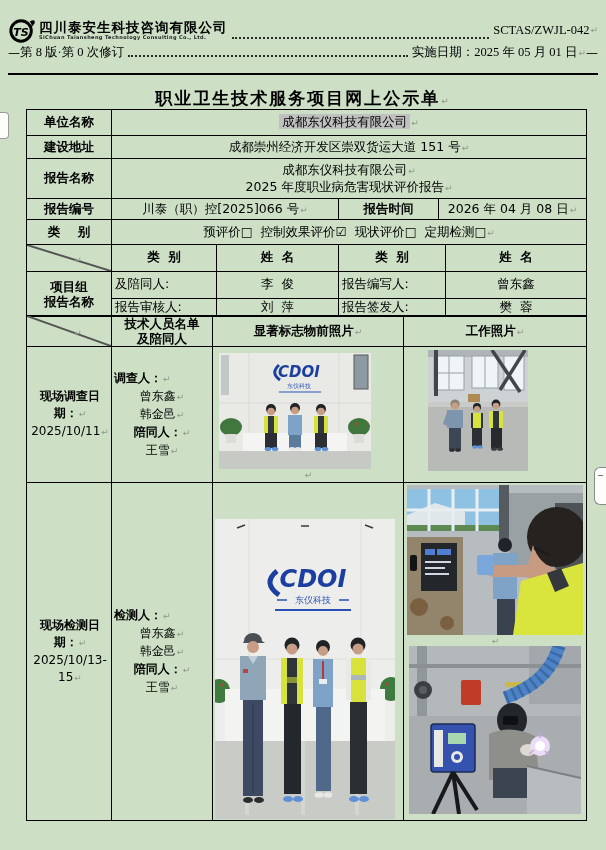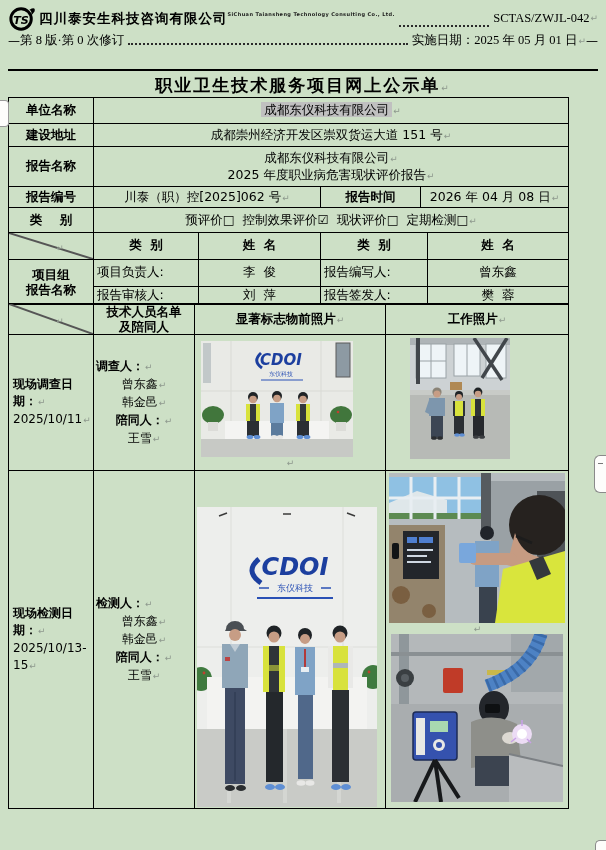--- a/index.html
+++ b/index.html
@@ -5,37 +5,37 @@
   * { margin:0; padding:0; box-sizing:border-box; }
   html,body { width:606px; height:850px; }
   body {
     background:#cde0c6;
     font-family:"DejaVu Sans","Liberation Sans",sans-serif;
     color:#000; overflow:hidden; position:relative;
   }
   .page { position:relative; width:606px; height:850px; }
 
   
-  .hdr { margin:0 8px; padding-top:5px; border-bottom:2px solid #000; padding-bottom:20px; }
+  .hdr { margin:12px 8px; padding-top:5px; border-bottom:2px solid #000; padding-bottom:12px; }
   .hrow1 { display:flex; align-items:center; }
   .logo { width:28px; height:26px; flex:0 0 auto; margin-right:3px; }
-  .brand { display:flex; flex-direction:row; justify-content:flex-end; }
+  .brand { display:flex; flex-direction:column; justify-content:flex-end; }
   .brand-cn { font-size:13.5px; font-weight:bold; letter-spacing:1px; line-height:14px; }
   .brand-en { font-size:5px; font-weight:bold; color:#1a1a1a; letter-spacing:.4px; }
   .leader { flex:1 1 auto; border-bottom:2px dotted #2a2a2a; height:2px; margin:0 4px; align-self:flex-end; transform:translateY(-4px); }
   .doc-code, .rev, .impl { font-family:"Liberation Serif","DejaVu Serif",serif; font-size:12.5px; white-space:pre; }
   .hrow2 { display:flex; align-items:center; margin-top:1px; }
   .dash { font-size:12px; line-height:12px; }
   .pmark { color:#8d988d; font-size:9px; font-weight:normal; margin-left:1px; }
 
   
   .title { text-align:center; font-size:17px; font-weight:bold; letter-spacing:2px; margin-top:3px; }
 
   
-  .doc { position:absolute; left:8px; top:97px; width:560px; }
+  .doc { position:absolute; left:26px; top:97px; width:560px; }
   table { border-collapse:collapse; table-layout:fixed; width:560px; }
   table + table { margin-top:-1.5px; }
   td { border:1.5px solid #000; text-align:center; vertical-align:middle; font-size:12.5px; padding:0 2px; overflow:hidden; }
   td.lbl { font-weight:bold; }
   .pre { white-space:pre; }
   .hl { background:#c0c0c0; padding:0 3px; }
   td.tleft { text-align:left; padding-left:3px; }
   .two-line { line-height:15px; }
 
   
@@ -45,21 +45,21 @@
 
   
   td.photocell { vertical-align:top; padding:0; }
   .photo { display:block; }
   .center-mark { text-align:center; line-height:10px; }
   .stack { display:flex; flex-direction:column; align-items:center; }
 
   
   .nameblock { line-height:17px; font-size:12px; }
   .nameblock .role { font-weight:bold; text-align:left; }
-  .dateblock { text-align:left; font-size:12px; line-height:17px; padding-left:2px; }
+  .dateblock { text-align:center; font-size:12px; line-height:17px; padding-left:2px; }
   .dateblock .dl { font-weight:bold; }
 
   
   .left-tab { position:absolute; left:0; top:100px; width:9px; height:27px;
     background:#fdfdfb; border:1px solid #9a9a9a; border-left:none; border-radius:0 4px 4px 0; }
   .side-btn { position:absolute; right:0; top:455px; width:12px; height:38px;
     background:#fdfdfb; border:1px solid #8a8a8a; border-right:none; border-radius:6px 0 0 6px; }
   .side-btn::after { content:""; display:block; width:5px; height:0; border-top:1.5px solid #777; margin:7px auto 0; }
   .corner-widget { position:absolute; right:0; bottom:0; width:11px; height:10px;
     background:#fdfdfb; border:1px solid #8a8a8a; border-right:none; border-bottom:none; border-radius:5px 0 0 0; }
@@ -118,21 +118,21 @@
       </tr>
       <tr style="height:40px">
         <td class="lbl"><span>报告名称</span></td>
         <td colspan="3" class="two-line">
           <div><span>成都东仪科技有限公司</span><span class="pmark">↵</span></div>
           <div><span>2025 年度职业病危害现状评价报告</span><span class="pmark">↵</span></div>
         </td>
       </tr>
       <tr style="height:21px">
         <td class="lbl"><span>报告编号</span></td>
-        <td><span>川泰（职）控[2025]062 号</span><span class="pmark">↵</span></td>
+        <td><span>川泰（职）控[2025]066 号</span><span class="pmark">↵</span></td>
         <td class="lbl"><span>报告时间</span></td>
         <td><span>2026 年 04 月 08 日</span><span class="pmark">↵</span></td>
       </tr>
       <tr style="height:25px">
         <td class="lbl"><span class="pre">类    别</span></td>
         <td colspan="3"><span class="pre">预评价□  控制效果评价☑  现状评价□  定期检测□</span><span class="pmark">↵</span></td>
       </tr>
     </tbody>
       </table>
 
@@ -155,21 +155,21 @@
         <td class="lbl"><span class="pre">类  别</span></td>
         <td class="lbl"><span class="pre">姓  名</span></td>
         <td class="lbl"><span class="pre">类  别</span></td>
         <td class="lbl"><span class="pre">姓  名</span></td>
       </tr>
       <tr style="height:27px">
         <td class="lbl two-line" rowspan="2">
           <div>项目组</div>
           <div>报告名称</div>
         </td>
-        <td class="tleft"><span>项目负责人:</span></td>
+        <td class="tleft"><span>及陪同人:</span></td>
         <td><span class="pre">李  俊</span></td>
         <td class="tleft"><span>报告编写人:</span></td>
         <td><span>曾东鑫</span></td>
       </tr>
       <tr style="height:14px">
         <td class="tleft"><span>报告审核人:</span></td>
         <td><span class="pre">刘  萍</span></td>
         <td class="tleft"><span>报告签发人:</span></td>
         <td><span class="pre">樊  蓉</span></td>
       </tr>

